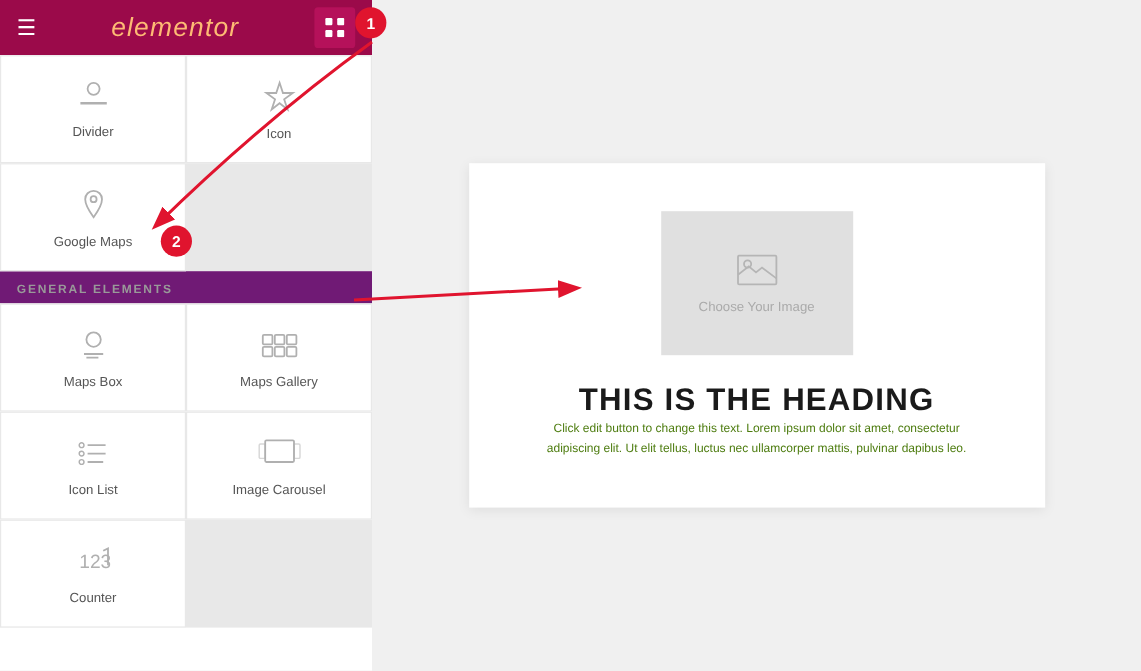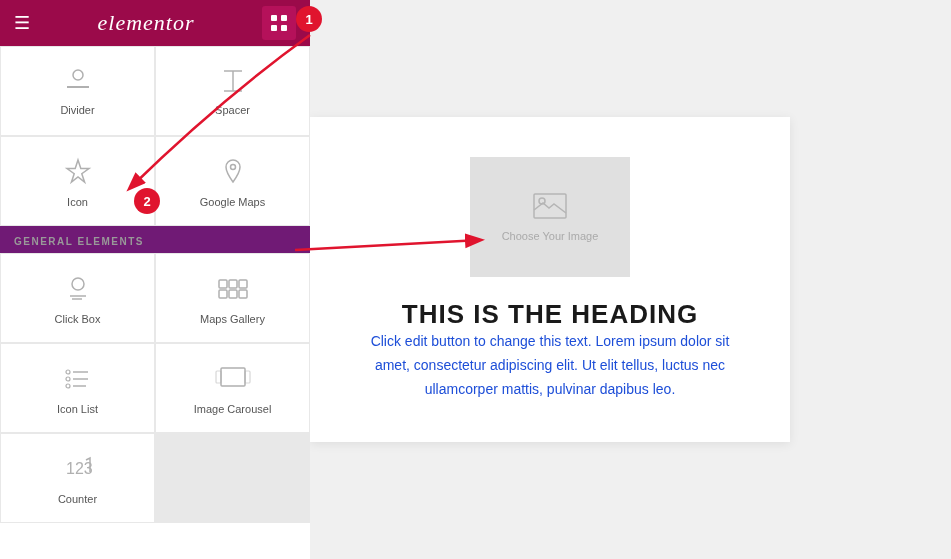--- a/index.html
+++ b/index.html
@@ -20,22 +20,22 @@
       background: #9b0a4a;
       display: flex;
       align-items: center;
       justify-content: space-between;
       padding: 0 14px;
       height: 46px;
       flex-shrink: 0;
     }
 
     .sidebar-header-logo {
-      color: #ffffff;
-      font-family: Liberation Serif, serif;
+      color: #fdba74;
+      font-family: Liberation Sans, sans-serif;
       font-style: italic;
       font-size: 22px;
       letter-spacing: 1px;
     }
 
     .hamburger-icon {
       color: #fff;
       font-size: 18px;
       cursor: pointer;
     }
@@ -109,20 +109,21 @@
       color: #555;
       line-height: 1.3;
     }
 
     
     .main-area {
       flex: 1;
       background: #f0f0f0;
       display: flex;
       align-items: center;
+      justify-content: center;
       position: relative;
       overflow: hidden;
     }
 
     .canvas-content {
       background: #fff;
       width: 480px;
       padding: 40px 30px 40px;
       display: flex;
       flex-direction: column;
@@ -150,22 +151,22 @@
     .canvas-heading {
       font-size: 26px;
       font-weight: 900;
       color: #1a1a1a;
       margin-bottom: 0;
       letter-spacing: 1px;
       text-align: center;
     }
 
     .canvas-body {
-      font-size: 14px;
-      color: #1d4ed8;
+      font-size: 10px;
+      color: #4d7c0f;
       text-align: center;
       line-height: 1.7;
       max-width: 360px;
     }
 
     
     .badge {
       position: absolute;
       width: 26px;
       height: 26px;
@@ -235,30 +236,20 @@
         <div class="widget-item">
           <div class="widget-icon">
             <svg width="30" height="24" viewBox="0 0 30 24" fill="none">
               <circle cx="15" cy="6" r="5" stroke="#b0b0b0" stroke-width="1.5" fill="none"></circle>
               <line x1="4" y1="18" x2="26" y2="18" stroke="#b0b0b0" stroke-width="2"></line>
             </svg>
           </div>
           <span class="widget-label">Divider</span>
         </div>
 
-        <div class="widget-item">
-          <div class="widget-icon">
-            <svg width="30" height="24" viewBox="0 0 30 24" fill="none">
-              <line x1="15" y1="2" x2="15" y2="22" stroke="#b0b0b0" stroke-width="1.5"></line>
-              <line x1="6" y1="2" x2="24" y2="2" stroke="#b0b0b0" stroke-width="1.5"></line>
-              <line x1="6" y1="22" x2="24" y2="22" stroke="#b0b0b0" stroke-width="1.5"></line>
-            </svg>
-          </div>
-          <span class="widget-label">Spacer</span>
-        </div>
 
         <div class="widget-item">
           <div class="widget-icon">
             <svg width="28" height="28" viewBox="0 0 28 28" fill="none">
               <path d="M14 3l2.8 8.5H25l-7.2 5.2 2.8 8.5L14 20l-6.6 5.2 2.8-8.5L3 11.5h8.2z" stroke="#b0b0b0" stroke-width="1.5" fill="none"></path>
             </svg>
           </div>
           <span class="widget-label">Icon</span>
         </div>
 
@@ -279,21 +270,21 @@
 
 
         <div class="widget-item">
           <div class="widget-icon">
             <svg width="28" height="28" viewBox="0 0 28 28" fill="none">
               <circle cx="14" cy="10" r="6" stroke="#b0b0b0" stroke-width="1.5" fill="none"></circle>
               <line x1="6" y1="22" x2="22" y2="22" stroke="#b0b0b0" stroke-width="1.5"></line>
               <line x1="8" y1="25" x2="18" y2="25" stroke="#b0b0b0" stroke-width="1.5"></line>
             </svg>
           </div>
-          <span class="widget-label">Click Box</span>
+          <span class="widget-label">Maps Box</span>
         </div>
 
         <div class="widget-item">
           <div class="widget-icon">
             <svg width="32" height="28" viewBox="0 0 32 28" fill="none">
               <rect x="2" y="6" width="8" height="8" rx="1" stroke="#b0b0b0" stroke-width="1.5" fill="none"></rect>
               <rect x="12" y="6" width="8" height="8" rx="1" stroke="#b0b0b0" stroke-width="1.5" fill="none"></rect>
               <rect x="22" y="6" width="8" height="8" rx="1" stroke="#b0b0b0" stroke-width="1.5" fill="none"></rect>
               <rect x="2" y="16" width="8" height="8" rx="1" stroke="#b0b0b0" stroke-width="1.5" fill="none"></rect>
               <rect x="12" y="16" width="8" height="8" rx="1" stroke="#b0b0b0" stroke-width="1.5" fill="none"></rect>

